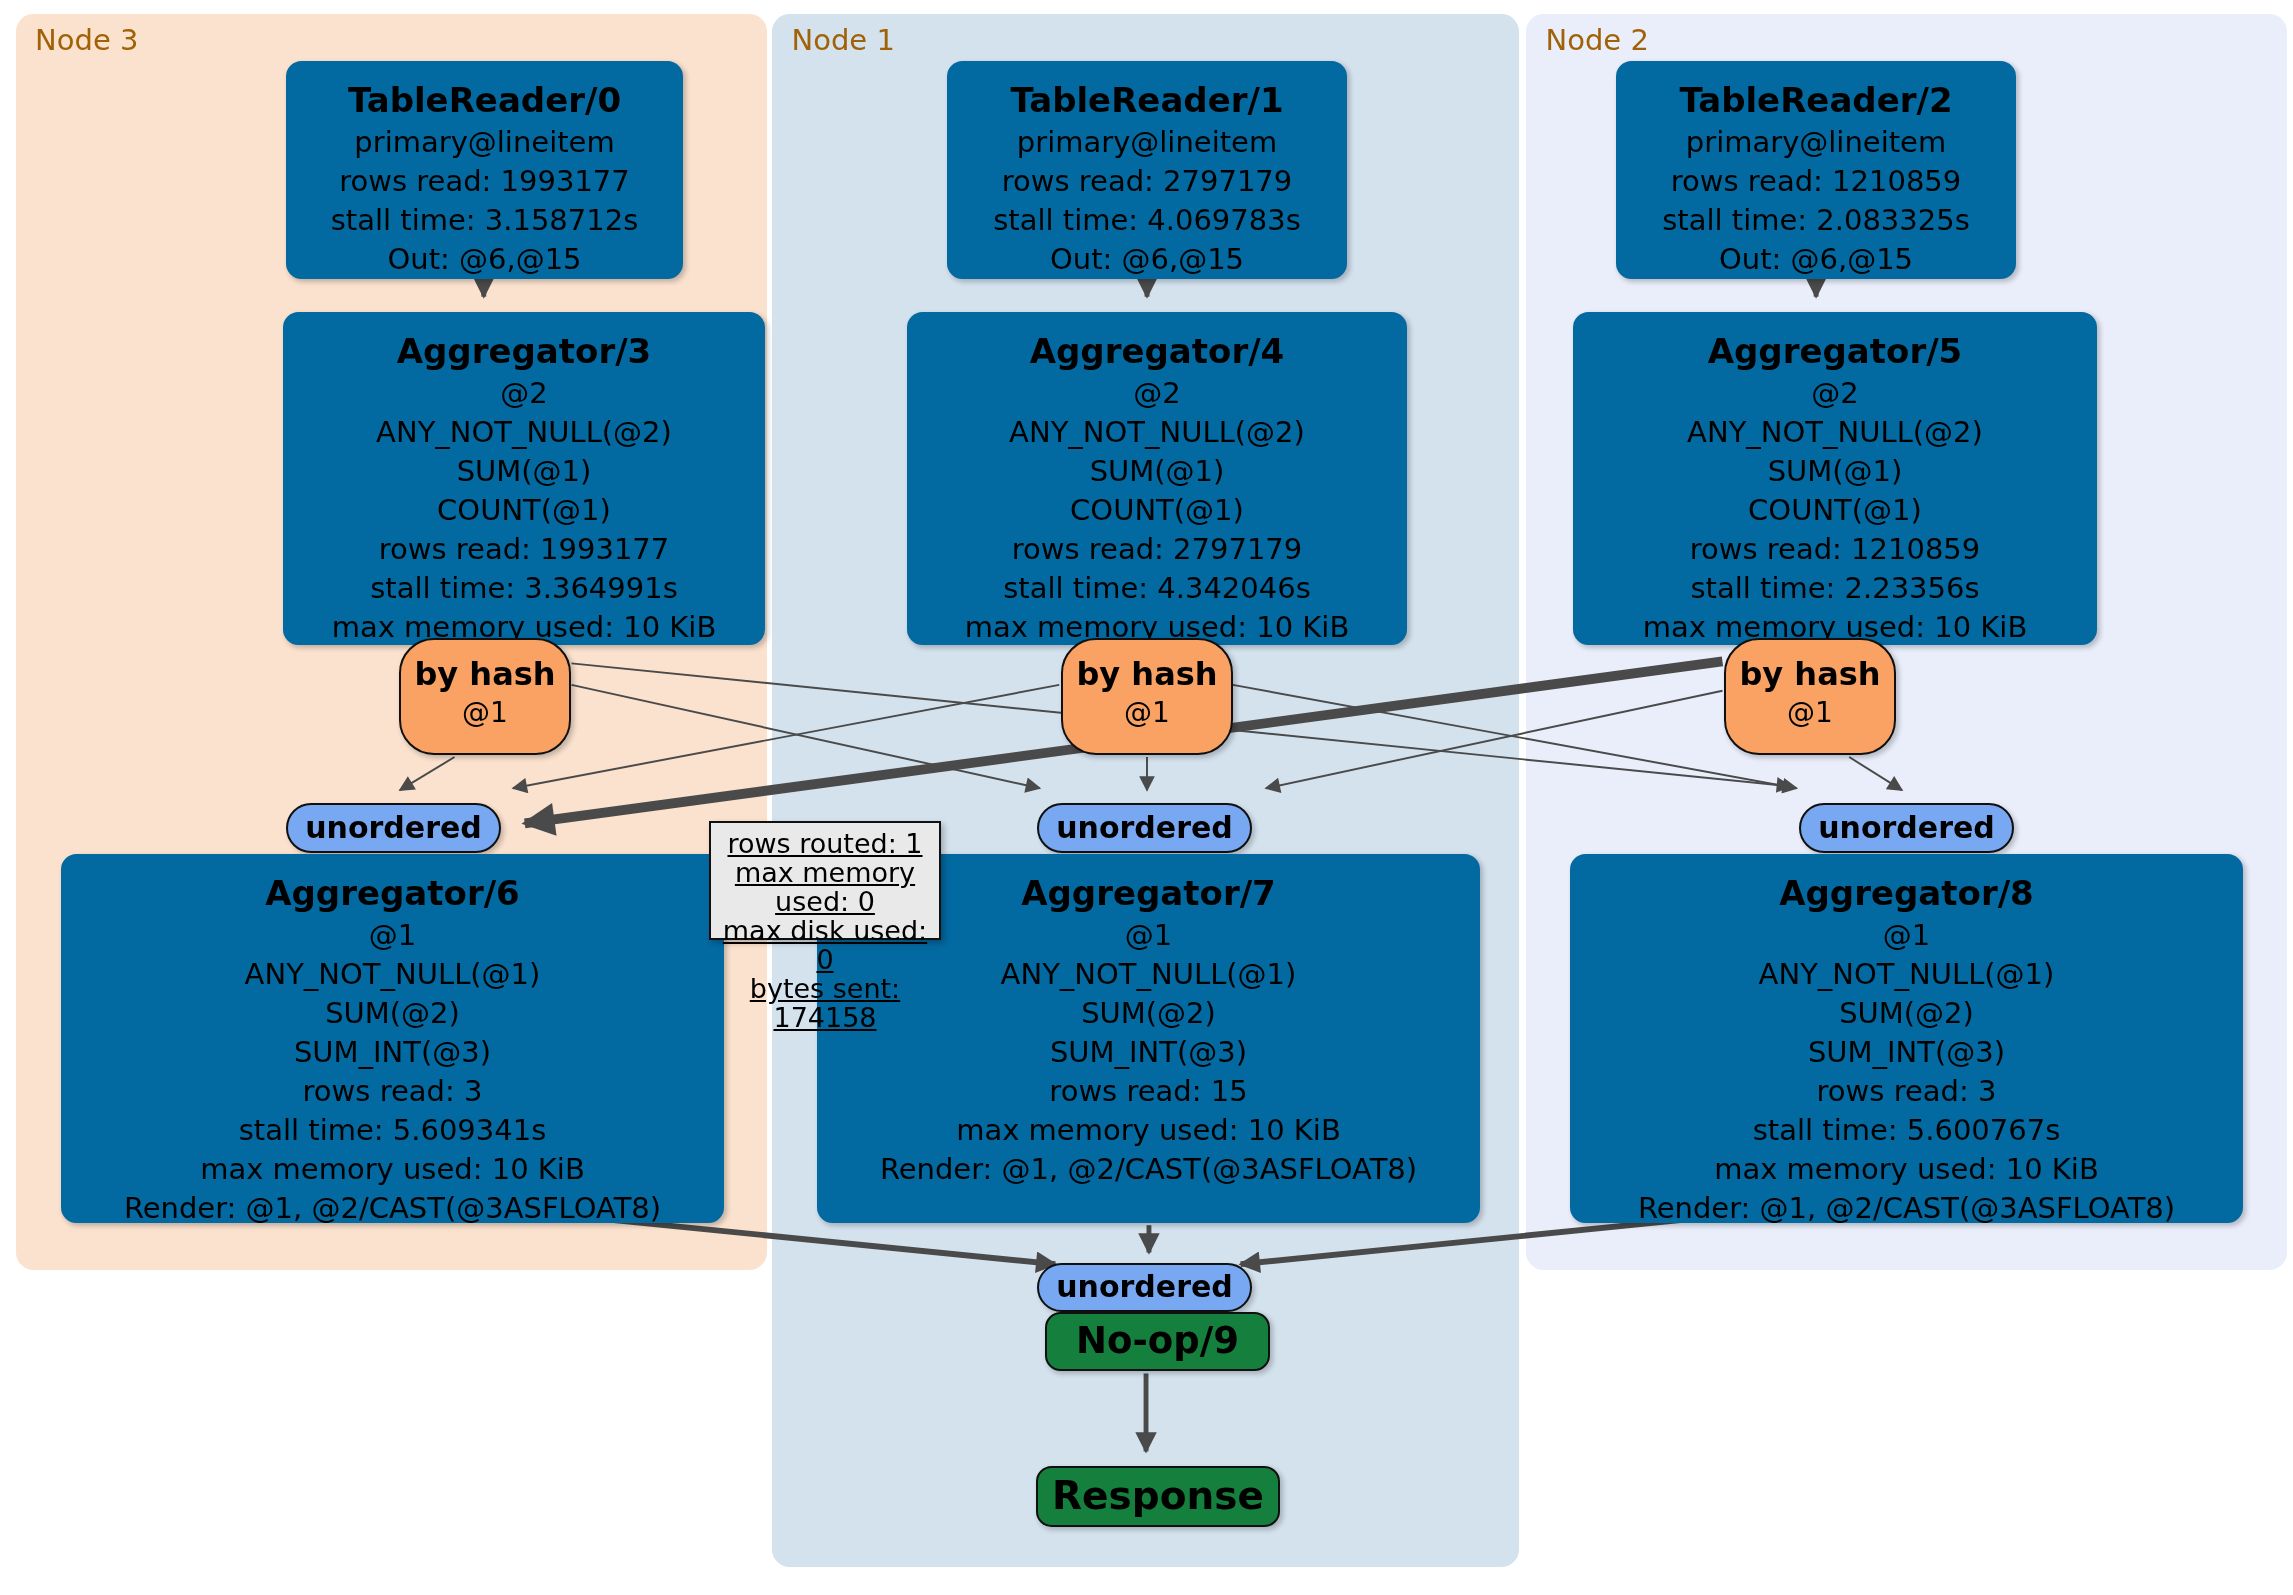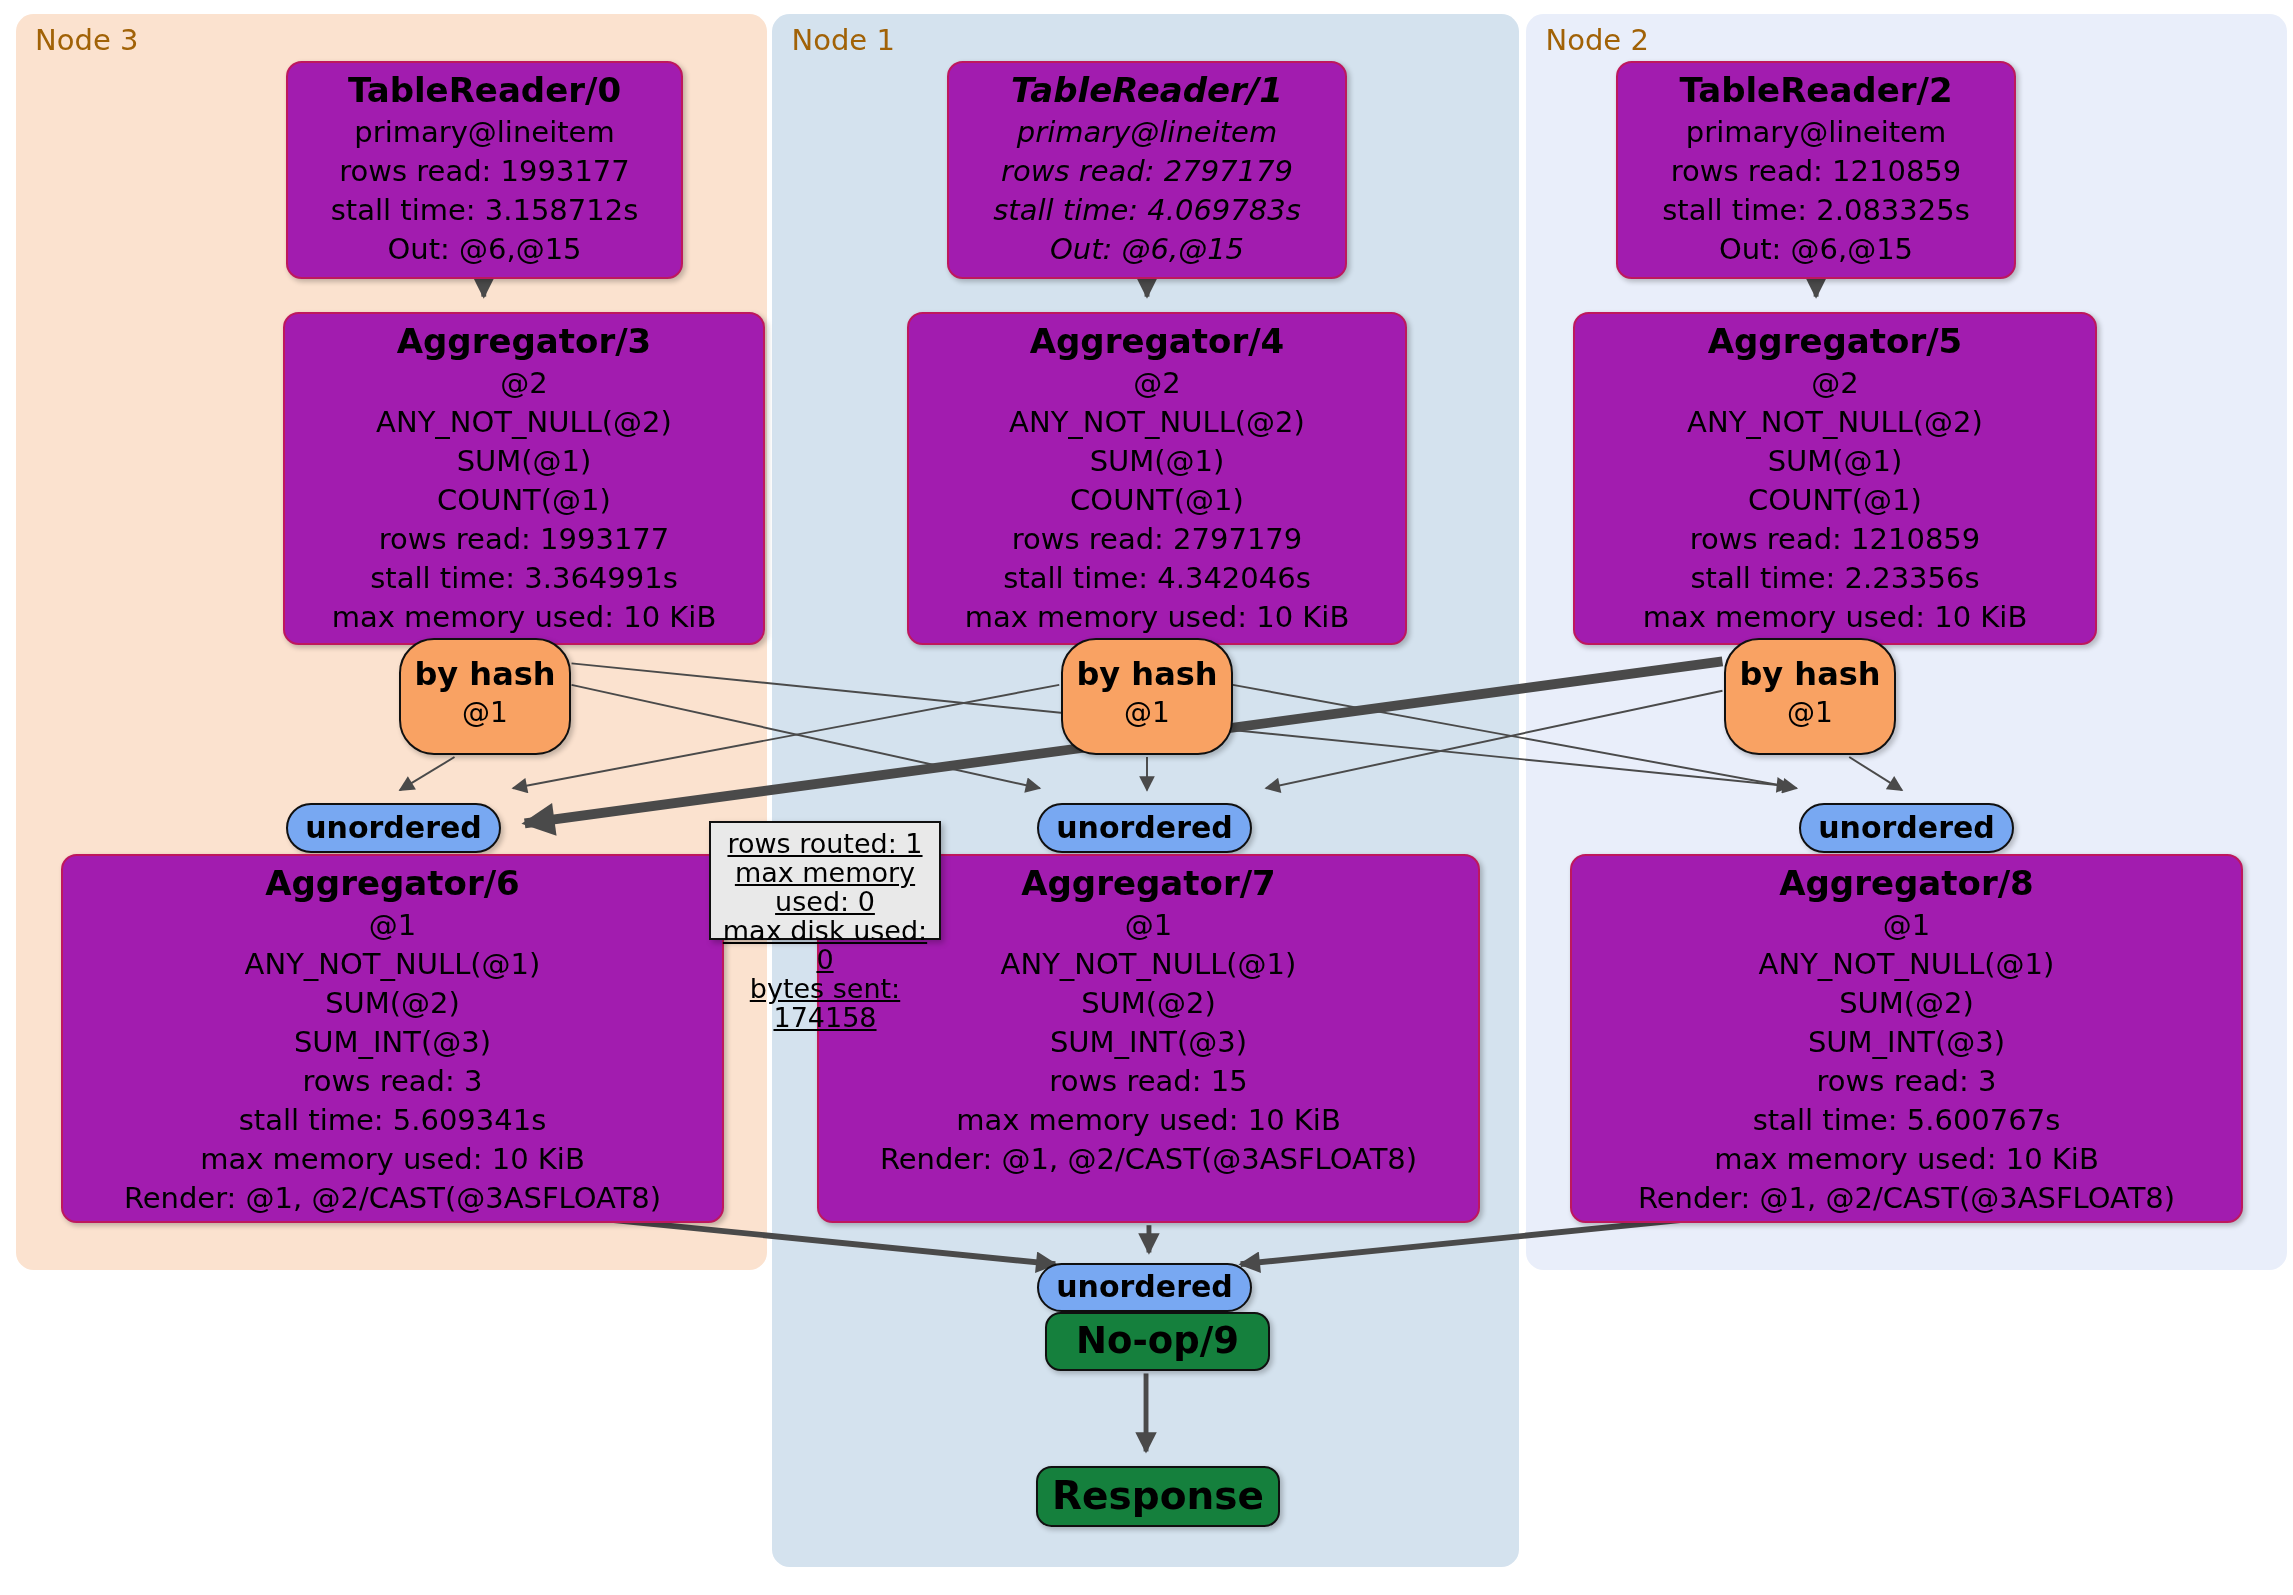--- a/index.html
+++ b/index.html
@@ -4,23 +4,23 @@
 <style>
   html,body{margin:0;padding:0;background:#ffffff;}
   body{font-family:"DejaVu Sans","Liberation Sans",sans-serif;color:#000;}
   .canvas{position:relative;width:2294px;height:1596px;background:#ffffff;overflow:hidden;}
 
   .panel{position:absolute;border-radius:17.6px;z-index:0;}
   .panel-label{position:absolute;top:9.8px;left:19.5px;font-size:29px;color:#a16207;}
 
   .edges{position:absolute;left:0;top:0;z-index:1;}
 
-  .opbox{position:absolute;background:#a21caf;border:2px solid #be185d;border-radius:15.6px;
+  .opbox{position:absolute;background:#0369a1;border:2px solid #0369a1;border-radius:15.6px;
          box-shadow:2.9px 2.9px 4.9px rgba(0,0,0,0.22);text-align:center;font-size:29px;line-height:39px;
-         padding-top:5px;box-sizing:border-box;z-index:2;}
+         padding-top:15px;box-sizing:border-box;z-index:2;}
   .optitle{font-weight:bold;font-size:34px;line-height:45px;}
 
   .pill{position:absolute;box-sizing:border-box;z-index:2;text-align:center;
         box-shadow:2.9px 2.9px 4.9px rgba(0,0,0,0.22);}
   .pill.hash{background:#f9a263;border:2.9px solid #101010;border-radius:35px;
              font-size:28px;line-height:35px;padding-top:13.7px;}
   .pill.hash .pill-title{font-weight:bold;font-size:32px;line-height:41px;}
   .pill.sync{background:#78a8f2;border:2.9px solid #101010;border-radius:27px;
              font-weight:bold;font-size:30px;}
 
@@ -115,21 +115,21 @@
         <div>ANY_NOT_NULL(@1)</div>
         <div>SUM(@2)</div>
         <div>SUM_INT(@3)</div>
         <div>rows read: 3</div>
         <div>stall time: 5.609341s</div>
         <div>max memory used: 10 KiB</div>
         <div>Render: @1, @2/CAST(@3ASFLOAT8)</div>
       </div>
   </div>
 
-  <div class="opbox" style="left:947px;top:61px;width:400px;height:218px;font-style:italic;">
+  <div class="opbox" style="left:947px;top:61px;width:400px;height:218px;">
     <div class="optitle">TableReader/1</div>
     <div>
         <div>primary@lineitem</div>
         <div>rows read: 2797179</div>
         <div>stall time: 4.069783s</div>
         <div>Out: @6,@15</div>
       </div>
   </div>
   <div class="opbox" style="left:907px;top:312px;width:500px;height:333px;">
     <div class="optitle">Aggregator/4</div>

